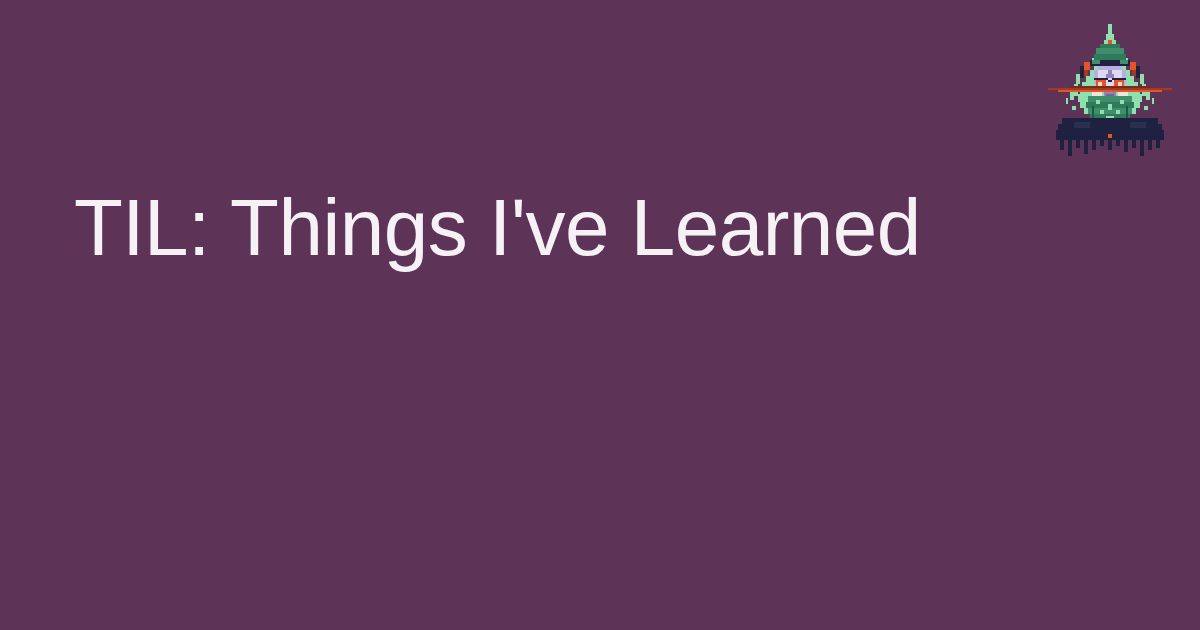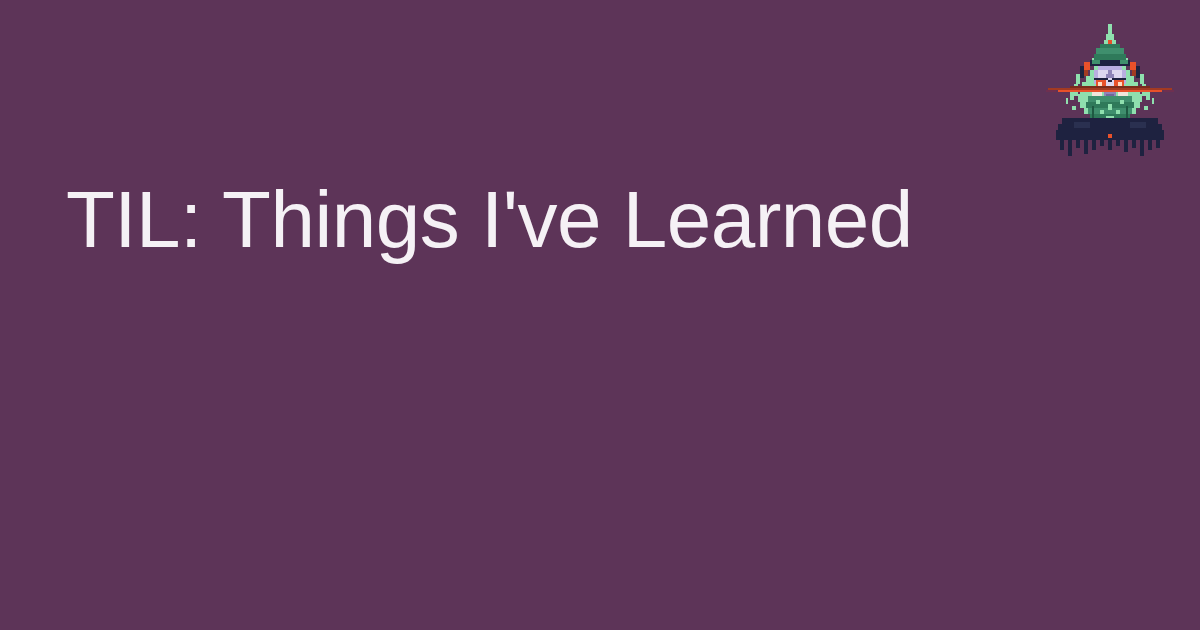--- a/index.html
+++ b/index.html
@@ -13,21 +13,21 @@
     width: 1200px;
     height: 630px;
     overflow: hidden;
     font-family: "Liberation Sans", sans-serif;
     background: #5d3458;
   }
   .title {
     position: absolute;
     left: 66px;
     top: 172px;
-    margin: 0;
+    margin: 8px;
     font-family: "Liberation Sans", sans-serif;
     font-size: 80px;
     line-height: 96px;
     font-weight: 400;
     letter-spacing: -0.5px;
     color: #f5f1f5;
     white-space: nowrap;
   }
   .logo {
     position: absolute;

